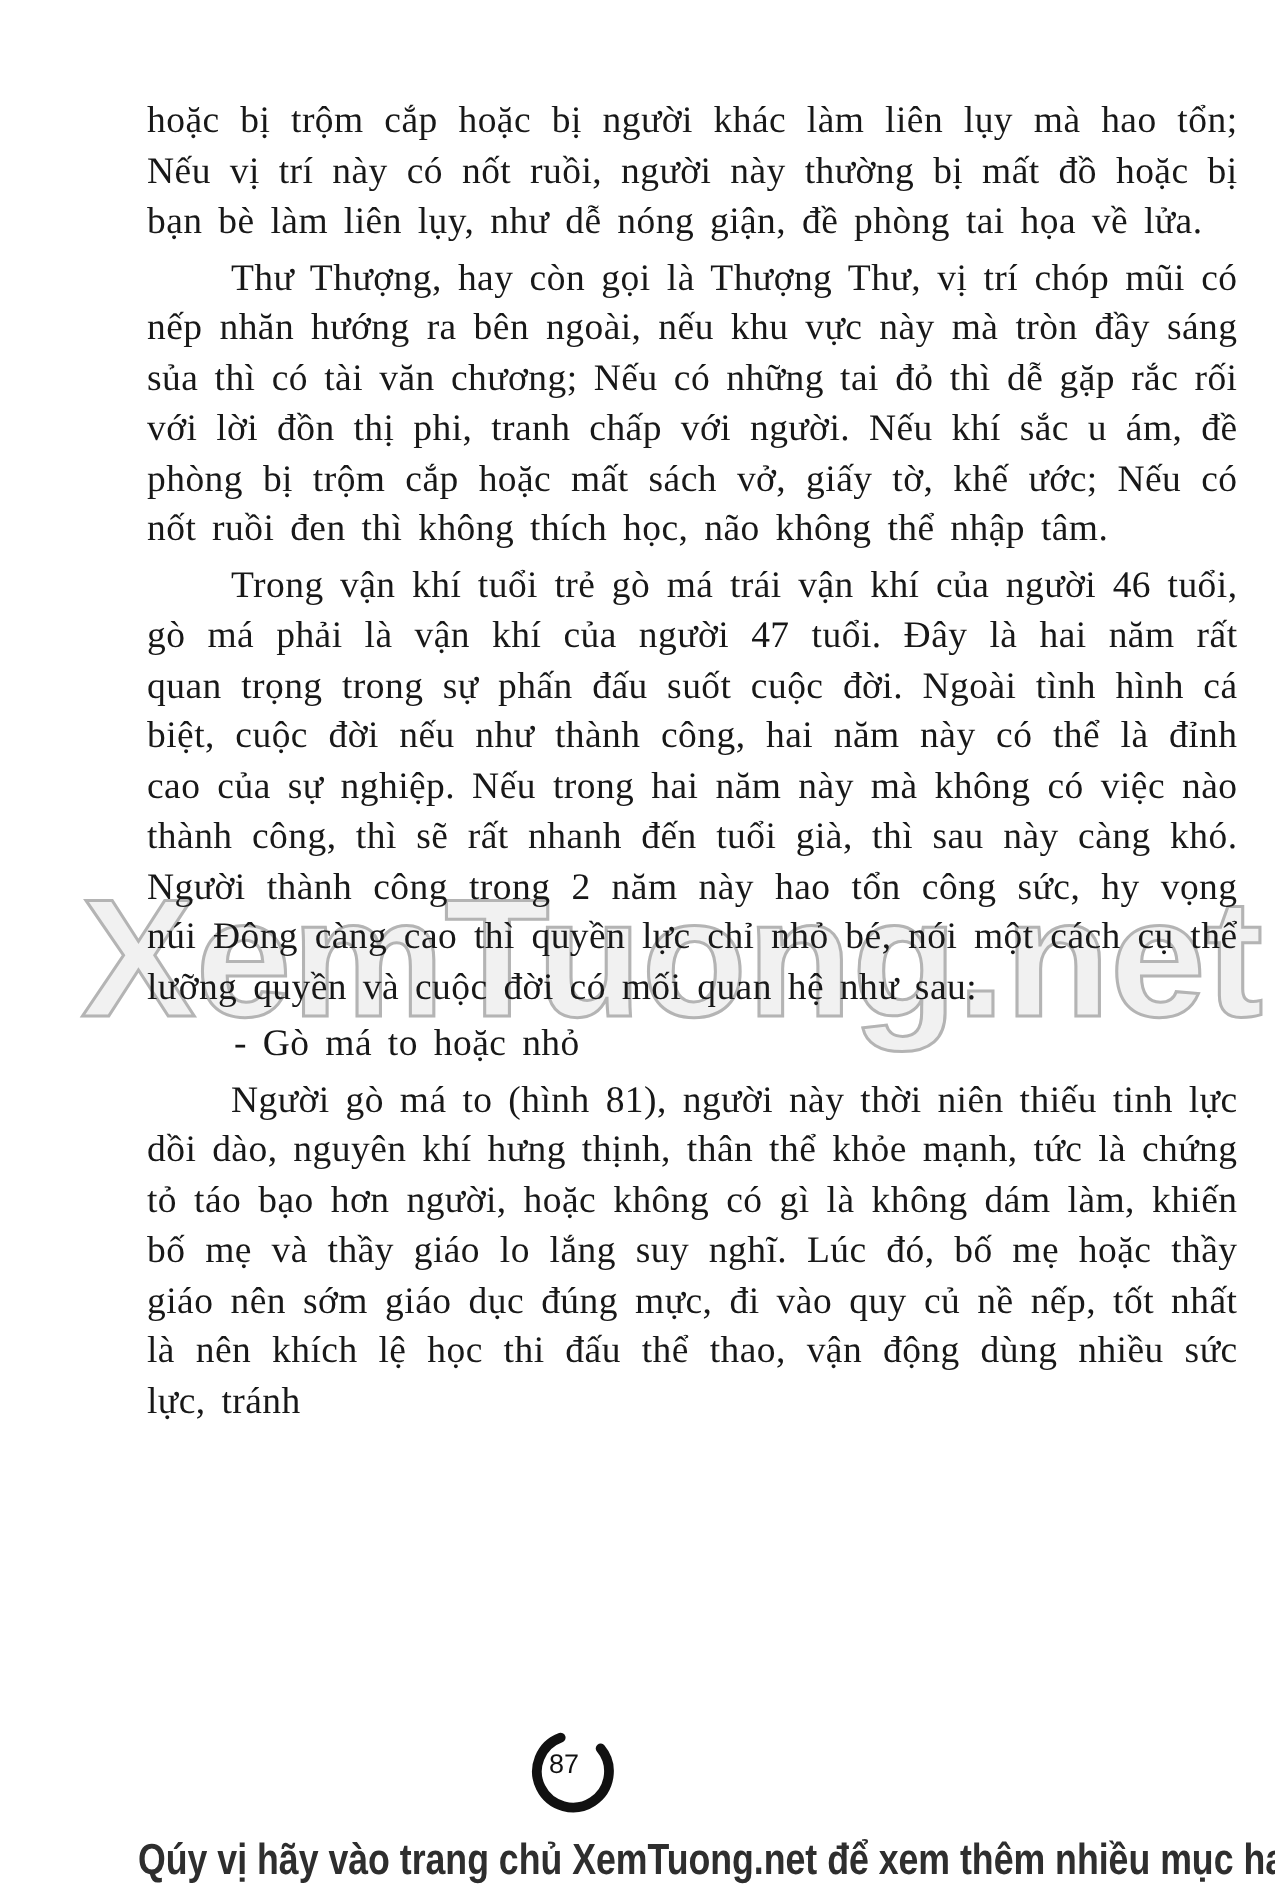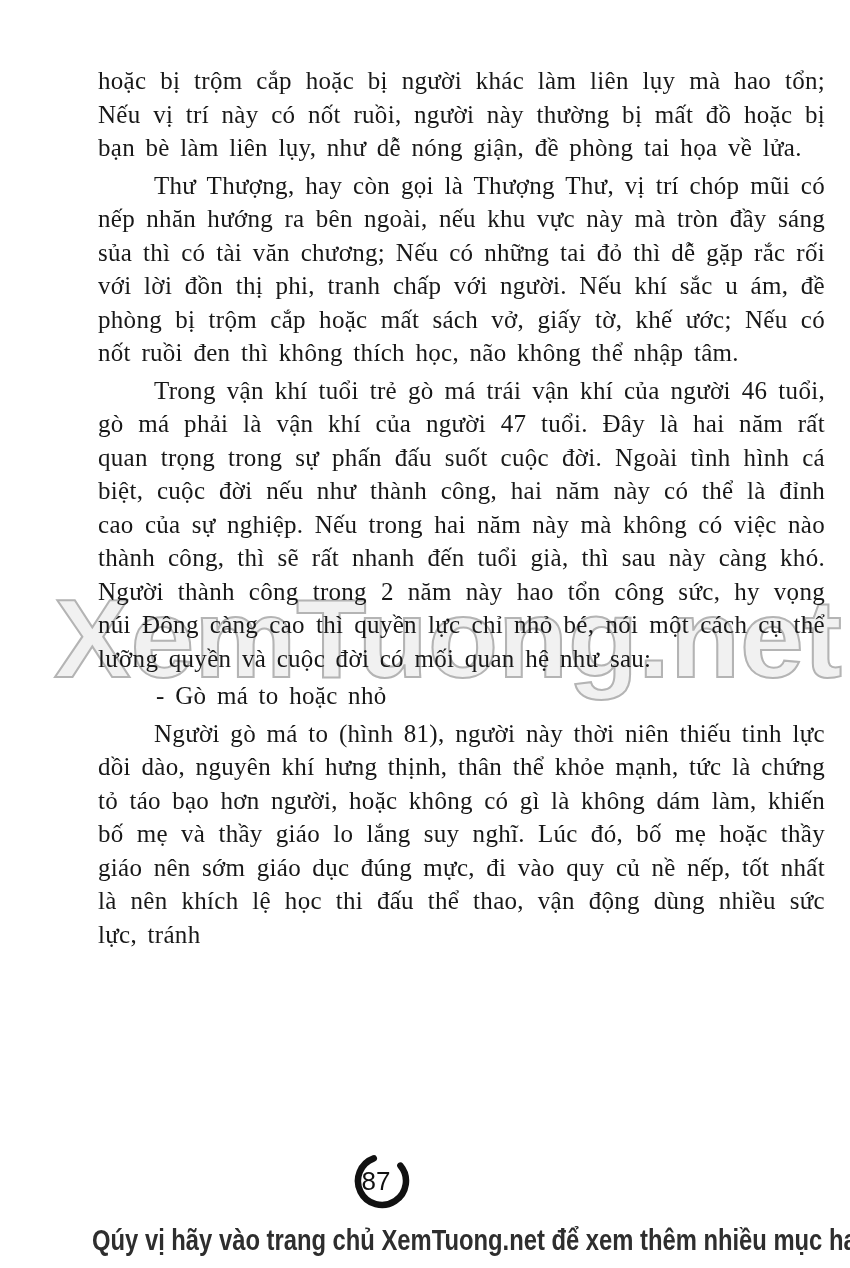--- a/index.html
+++ b/index.html
@@ -71,21 +71,21 @@
     left: 0;
     top: 0;
   }
   .page-number-text {
     position: absolute;
     left: 0;
     top: 20px;
     width: 52px;
     text-align: center;
     font-family: "Liberation Sans", sans-serif;
-    font-size: 26px;
+    font-size: 18px;
     color: #111111;
   }
   .footer {
     position: absolute;
     left: 0;
     right: 0;
     top: 1224px;
     height: 44px;
     text-align: center;
     z-index: 1;

